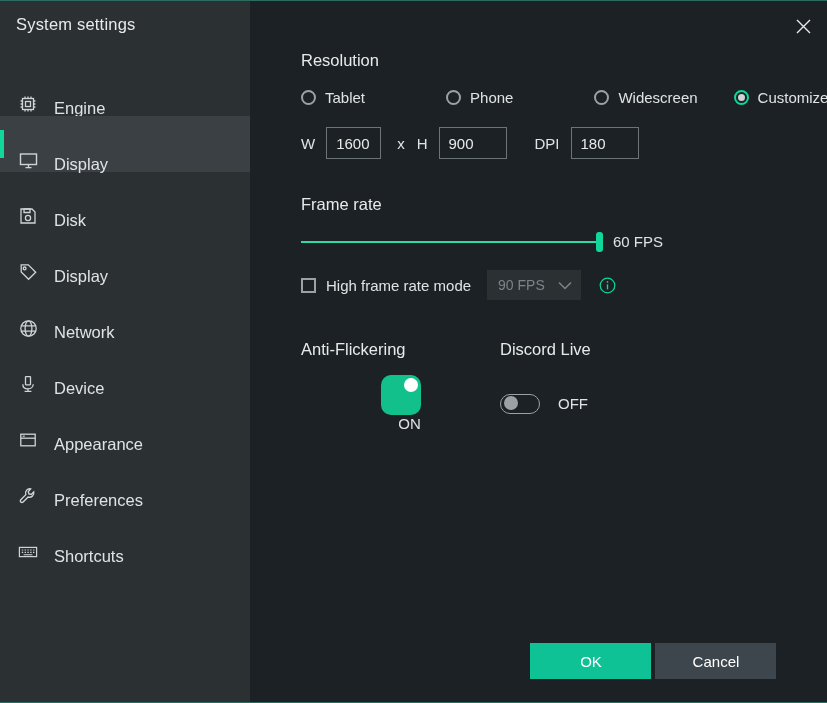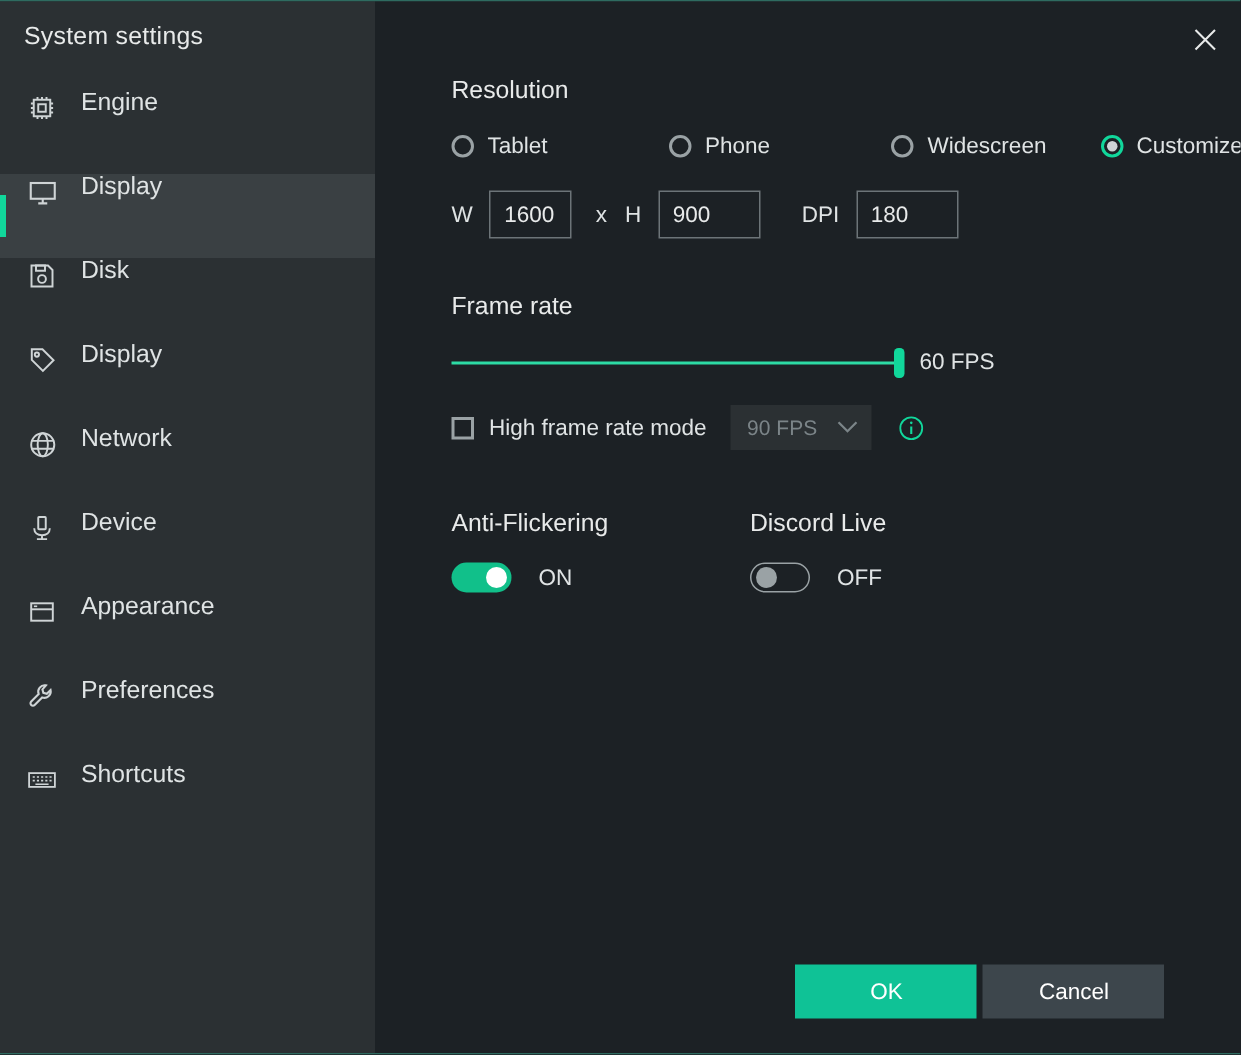--- a/index.html
+++ b/index.html
@@ -30,21 +30,21 @@
     color: #e8eaea;
     font-size: 16.5px;
     padding: 14px 12px 0 16px;
     letter-spacing: .2px;
   }
   #nav { margin-top: 26px; }
   .nav-item {
     position: relative;
     height: 56px;
     display: flex;
-    align-items: flex-start;
+    align-items: flex-end;
     padding-left: 16px;
     color: #dfe3e4;
     font-size: 16.5px;
     cursor: pointer;
   }
   .nav-item.active { background: #3a4043; }
   .nav-item.active::before {
     content: "";
     position: absolute;
     left: 0; top: 14px;
@@ -171,21 +171,21 @@
   }
   #fps-select-value { color: #7b8488; font-size: 14px; }
   #info-icon { margin-left: 18px; display: flex; align-items: center; cursor: pointer; }
 
   
   #toggle-titles { display: flex; margin-bottom: 16px; }
   #toggle-rows { display: flex; }
   .tg-title { color: #e8eaea; font-size: 16.5px; }
   #tt-anti { width: 199px; }
   .tg-group { display: flex; align-items: center; }
-  #tgrp-anti { width: 199px; }
+  #tgrp-anti { width: 199px; flex-direction: column; }
   .switch {
     width: 40px; height: 20px;
     border-radius: 10px;
     position: relative;
     cursor: pointer;
     flex: 0 0 40px;
   }
   .switch.on { background: #11c08a; }
   .switch.off { background: #1c2125; border: 1.5px solid #9aa2a5; }
   .knob {

